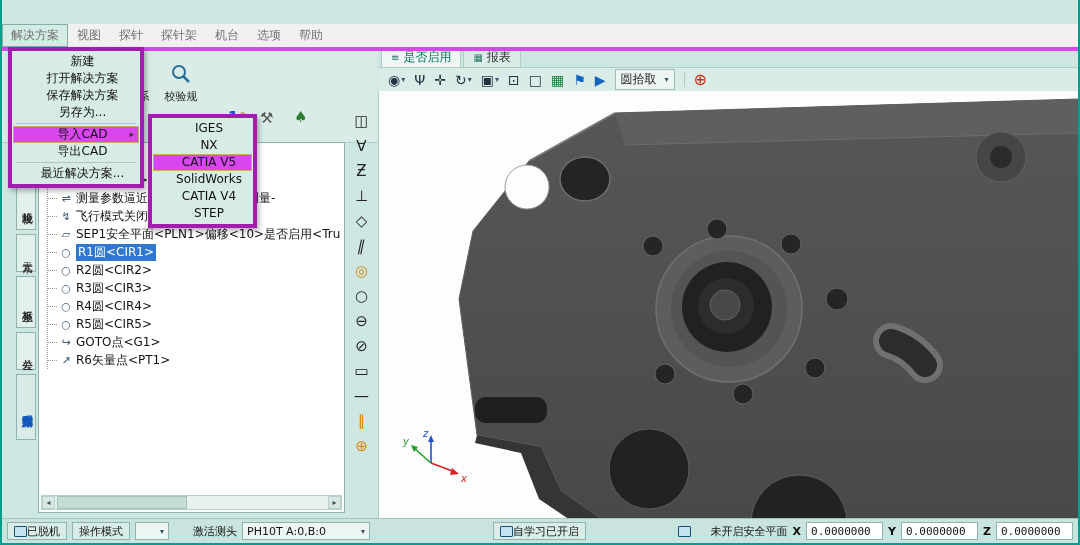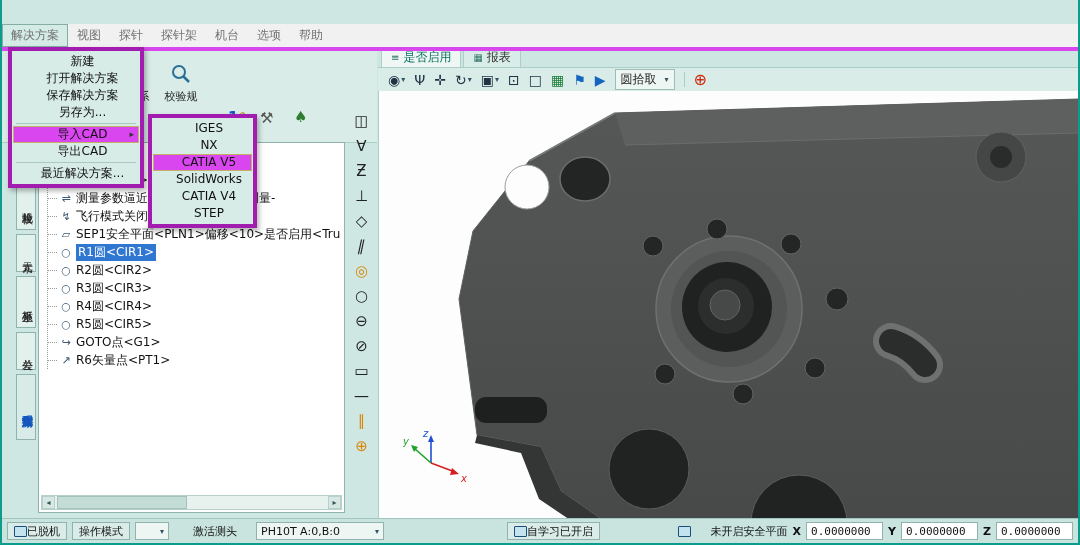--- a/index.html
+++ b/index.html
@@ -373,21 +373,21 @@
         <span>已脱机</span>
       </span>
     <span class="sb-box">
         <span>操作模式</span>
       </span>
     <span class="sb-select" style="width:34px;">
         <span></span>
         <span class="caret">▾</span>
       </span>
     <span style="margin-left:19px;">激活测头</span>
-    <span class="sb-select" style="width:128px;margin-left:14px;">
+    <span class="sb-select" style="width:128px;">
         <span>PH10T A:0,B:0</span>
         <span class="caret">▾</span>
       </span>
     <span class="sb-box" style="margin-left:118px;justify-content:flex-end;">
         <span class="scr"></span>
         <span>自学习已开启</span>
       </span>
     <span style="margin-left:auto;display:flex;align-items:center;gap:20px;padding-left:28px;">
         <span class="scr"></span>
         <span>未开启安全平面</span>

